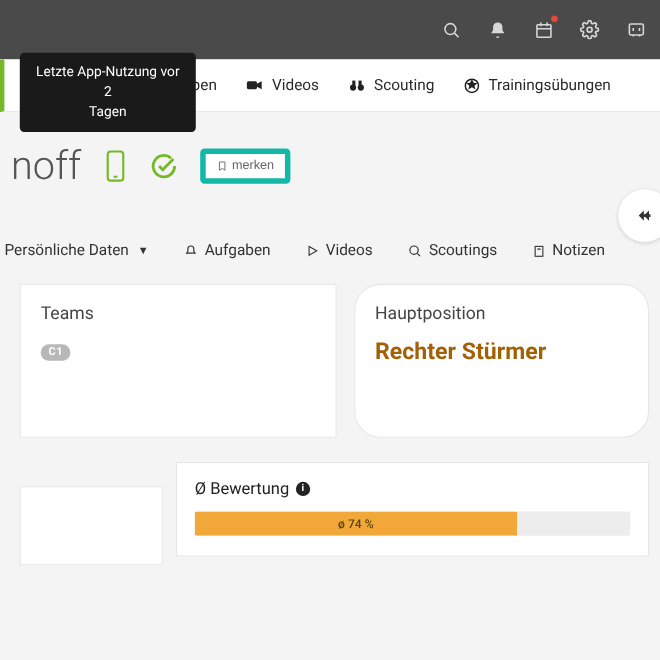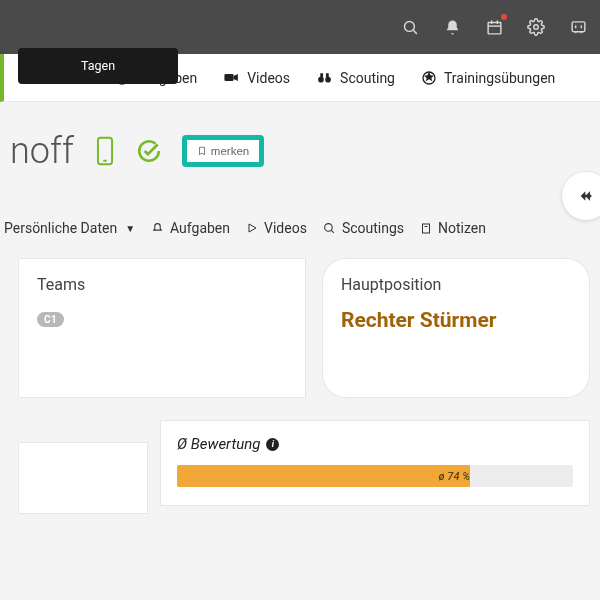--- a/index.html
+++ b/index.html
@@ -16,36 +16,36 @@
 .tooltip { position: absolute; top: 48px; left: 18px; background: #1a1a1a; color: #fff; font-size: 12.5px; padding: 9px 14px; border-radius: 4px; text-align: center; line-height: 1.45; width: 160px; z-index: 10; }
 
 .profile-area { padding: 28px 10px 22px 10px; background: #f4f4f4; position: relative; }
 .profile-name-row { display: flex; align-items: center; gap: 20px; }
 .profile-name { font-size: 36px; font-weight: 300; color: #555; }
 .phone-icon { color: #75b82a; font-size: 26px; }
 .check-icon { color: #75b82a; font-size: 24px; }
 .bookmark-btn { border: 5px solid #14b8a6; background: #fff; color: #666; font-size: 11.5px; padding: 5px 10px; border-radius: 4px; cursor: pointer; display: inline-flex; align-items: center; gap: 4px; }
 .back-fab { position: absolute; right: -10px; top: 70px; width: 48px; height: 48px; border-radius: 50%; background: #fff; box-shadow: 0 1px 4px rgba(0,0,0,0.15); display: flex; align-items: center; justify-content: center; font-size: 18px; color: #333; cursor: pointer; }
 
-.subtabs { display: flex; align-items: center; gap: 16px; padding: 8px 0 12px 0; color: #333; font-size: 14px; }
+.subtabs { display: flex; align-items: center; gap: 32px; padding: 8px 0 12px 0; color: #333; font-size: 14px; }
 .subtab { display: flex; align-items: center; gap: 6px; cursor: pointer; }
 .subtab .caret { font-size: 10px; margin-left: 2px; }
 
 .cards-row { display: flex; gap: 16px; padding: 10px 0 0 0; }
 .card { background: #fff; border: 1px solid #e6e6e6; padding: 16px 18px; }
 .card.teams { width: 290px; height: 140px; margin-left: 8px; }
 .card.position { width: 270px; height: 140px; border-radius: 24px; }
 .card h3 { font-size: 16px; font-weight: 400; color: #444; margin-bottom: 14px; }
 .badge-c1 { display: inline-block; background: #b8b8b8; color: #fff; font-size: 10px; font-weight: 700; padding: 2px 7px; border-radius: 9px; letter-spacing: 0.5px; }
 .pos-text { font-size: 21px; color: #a16207; font-weight: bold; }
 .rating-card { background: #fff; border: 1px solid #e6e6e6; padding: 14px 16px 18px 16px; width: 430px; margin-left: 150px; }
 .rating-head { display: flex; align-items: center; gap: 6px; font-size: 15px; color: #222; margin-bottom: 12px; }
 .info-dot { width: 13px; height: 13px; border-radius: 50%; background: #222; color: #fff; font-size: 9px; display: inline-flex; align-items: center; justify-content: center; font-weight: 700; }
 .progress-wrap { background: #ededed; height: 22px; border-radius: 2px; overflow: hidden; position: relative; }
-.progress-fill { background: #f2a838; height: 100%; display: flex; align-items: center; justify-content: flex-end; font-size: 11px; color: #5a4410; font-weight: 500; }
+.progress-fill { background: #f2a838; height: 100%; display: flex; align-items: center; justify-content: center; font-size: 11px; color: #5a4410; font-weight: 500; }
 .small-card-left { background: #fff; border: 1px solid #e6e6e6; width: 130px; height: 72px; margin-left: 8px; position: absolute; }
 .rating-area { position: relative; }
 
 svg { display: block; }
 </style>
 </head>
 <body>
 
 <div class="topbar">
   <span class="ticon">
@@ -131,20 +131,21 @@
       <svg width="16" height="16" viewBox="0 0 24 24" fill="none" stroke="currentColor" stroke-width="2">
           <circle cx="12" cy="12" r="9"></circle>
           <path d="M12 3l2.5 5 5 .5-4 3.5 1.5 5-5-3-5 3 1.5-5-4-3.5 5-.5z" fill="currentColor" stroke="none"></path>
         </svg>
     </span>
     <span>Trainingsübungen</span>
   </div>
 </div>
 
 <div class="tooltip">
+  <div>Letzte App-Nutzung vor 2</div>
   <div>Tagen</div>
 </div>
 
 <div class="profile-area">
   <div class="profile-name-row">
     <span class="profile-name">noff</span>
     <span class="phone-icon">
       <svg width="22" height="30" viewBox="0 0 24 34" fill="none" stroke="currentColor" stroke-width="2.2">
           <rect x="4" y="2" width="16" height="30" rx="3"></rect>
           <line x1="10" y1="28" x2="14" y2="28"></line>
@@ -209,21 +210,21 @@
       <span class="badge-c1">C1</span>
     </div>
     <div class="card position">
       <h3>Hauptposition</h3>
       <div class="pos-text">Rechter Stürmer</div>
     </div>
   </div>
 
   <div class="rating-area">
     <div class="small-card-left" style="top:22px;"></div>
-    <div class="rating-card" style="margin-top:22px;font-style:italic;">
+    <div class="rating-card" style="margin-top:22px;">
       <div class="rating-head">
         <span>Ø Bewertung</span>
         <span class="info-dot">i</span>
       </div>
       <div class="progress-wrap">
         <div class="progress-fill" style="width:74%;">
           <span>ø 74 %</span>
         </div>
       </div>
     </div>

